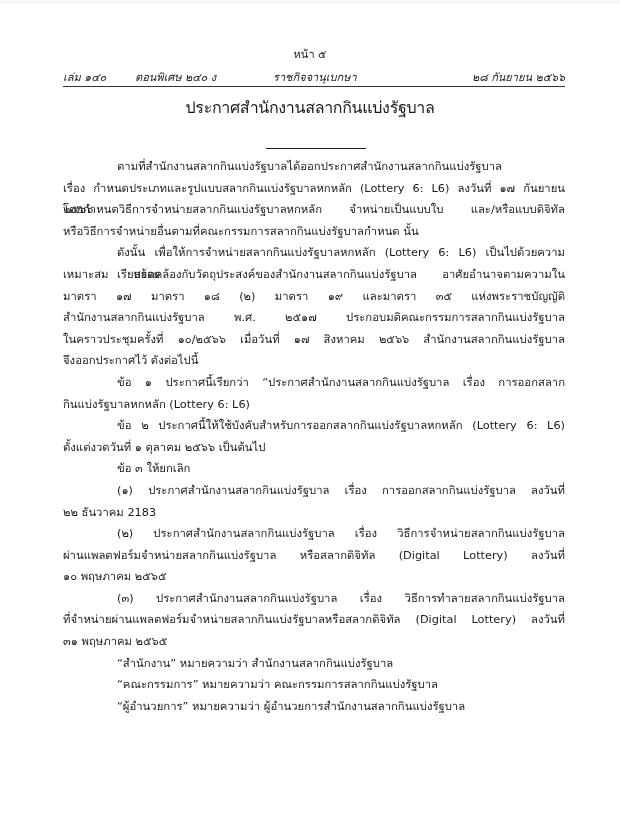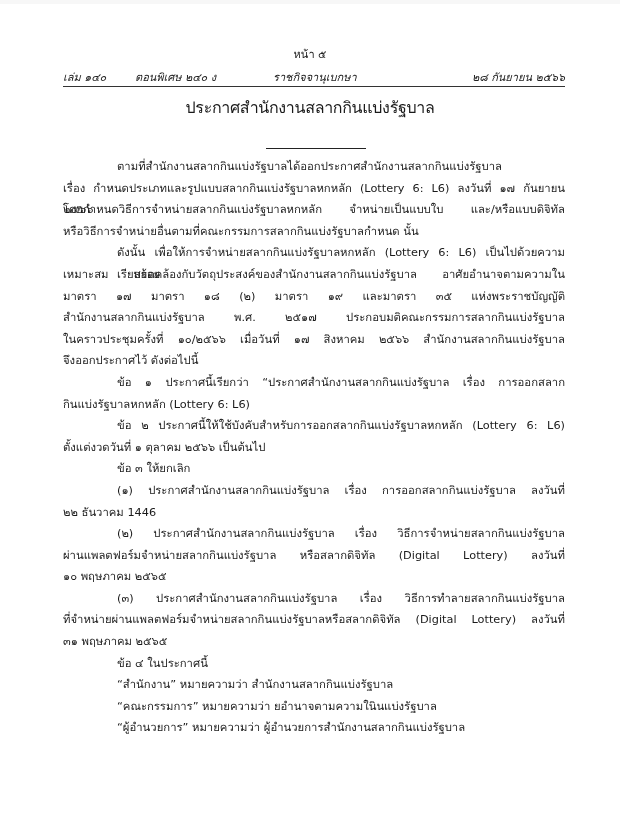--- a/index.html
+++ b/index.html
@@ -130,26 +130,25 @@
     <span class="line justify">มาตรา ๑๗ มาตรา ๑๘ (๒) มาตรา ๑๙ และมาตรา ๓๕ แห่งพระราชบัญญัติ</span>
     <span class="line justify">สำนักงานสลากกินแบ่งรัฐบาล พ.ศ. ๒๕๑๗ ประกอบมติคณะกรรมการสลากกินแบ่งรัฐบาล</span>
     <span class="line justify">ในคราวประชุมครั้งที่ ๑๐/๒๕๖๖ เมื่อวันที่ ๑๗ สิงหาคม ๒๕๖๖ สำนักงานสลากกินแบ่งรัฐบาล</span>
     <span class="line">จึงออกประกาศไว้ ดังต่อไปนี้</span>
     <span class="line justify indent1">ข้อ ๑ ประกาศนี้เรียกว่า “ประกาศสำนักงานสลากกินแบ่งรัฐบาล เรื่อง การออกสลาก</span>
     <span class="line">กินแบ่งรัฐบาลหกหลัก (Lottery 6: L6)</span>
     <span class="line justify indent1">ข้อ ๒ ประกาศนี้ให้ใช้บังคับสำหรับการออกสลากกินแบ่งรัฐบาลหกหลัก (Lottery 6: L6)</span>
     <span class="line">ตั้งแต่งวดวันที่ ๑ ตุลาคม ๒๕๖๖ เป็นต้นไป</span>
     <span class="line indent1">ข้อ ๓ ให้ยกเลิก</span>
     <span class="line justify indent1">(๑) ประกาศสำนักงานสลากกินแบ่งรัฐบาล เรื่อง การออกสลากกินแบ่งรัฐบาล ลงวันที่</span>
-    <span class="line">๒๒ ธันวาคม 1446</span>
+    <span class="line">๒๒ ธันวาคม 2183</span>
     <span class="line justify indent1">(๒) ประกาศสำนักงานสลากกินแบ่งรัฐบาล เรื่อง วิธีการจำหน่ายสลากกินแบ่งรัฐบาล</span>
     <span class="line justify">ผ่านแพลตฟอร์มจำหน่ายสลากกินแบ่งรัฐบาล หรือสลากดิจิทัล (Digital Lottery) ลงวันที่</span>
     <span class="line">๑๐ พฤษภาคม ๒๕๖๕</span>
     <span class="line justify indent1">(๓) ประกาศสำนักงานสลากกินแบ่งรัฐบาล เรื่อง วิธีการทำลายสลากกินแบ่งรัฐบาล</span>
     <span class="line justify">ที่จำหน่ายผ่านแพลตฟอร์มจำหน่ายสลากกินแบ่งรัฐบาลหรือสลากดิจิทัล (Digital Lottery) ลงวันที่</span>
     <span class="line">๓๑ พฤษภาคม ๒๕๖๕</span>
-    <span class="line indent1">ข้อ ๔ ในประกาศนี้</span>
     <span class="line indent1">“สำนักงาน” หมายความว่า สำนักงานสลากกินแบ่งรัฐบาล</span>
-    <span class="line indent1">“คณะกรรมการ” หมายความว่า ยอำนาจตามความในินแบ่งรัฐบาล</span>
+    <span class="line indent1">“คณะกรรมการ” หมายความว่า คณะกรรมการสลากกินแบ่งรัฐบาล</span>
     <span class="line indent1">“ผู้อำนวยการ” หมายความว่า ผู้อำนวยการสำนักงานสลากกินแบ่งรัฐบาล</span>
   </div>
 
 </div>
 
 </body></html>

